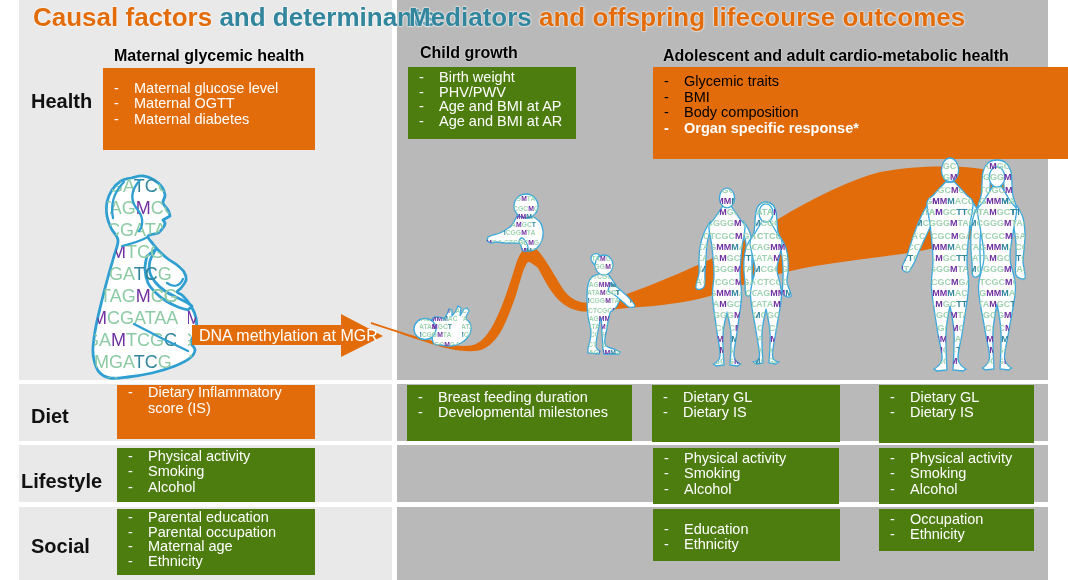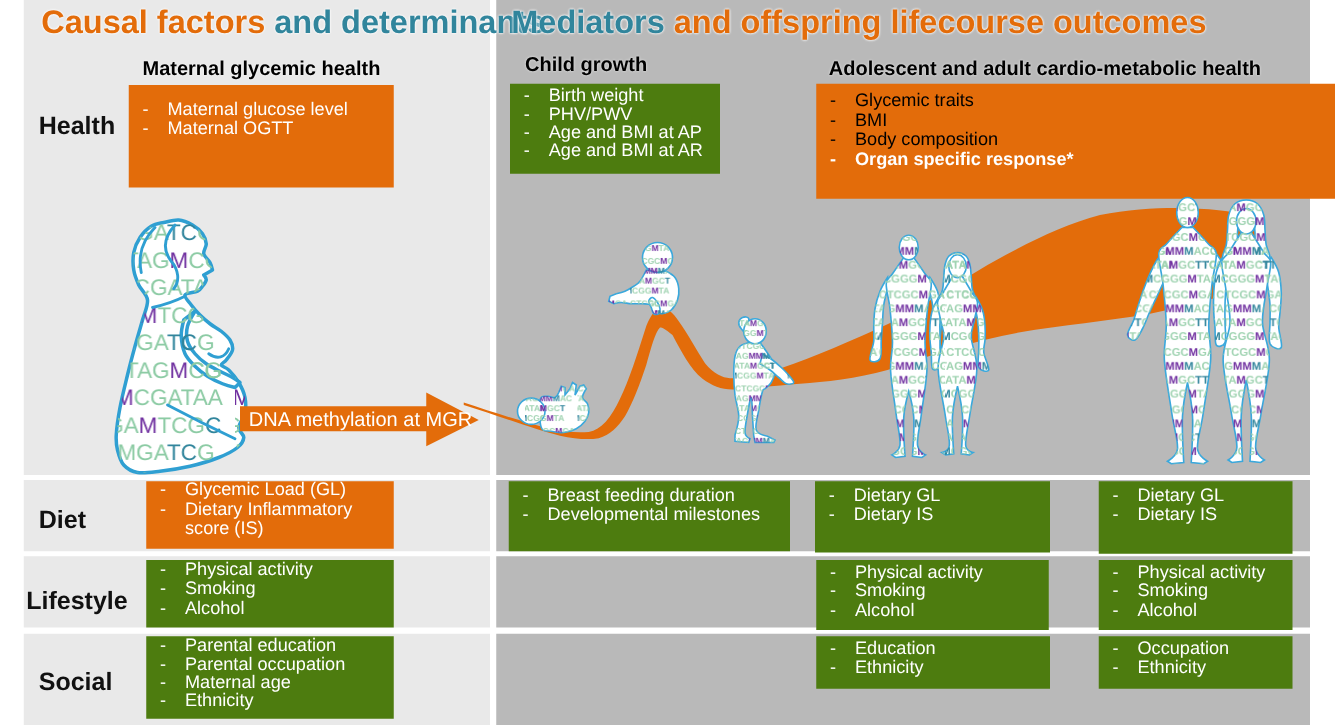--- a/index.html
+++ b/index.html
@@ -39,36 +39,36 @@
   <div class="hdr" style="left:663px;top:48px">Adolescent and adult cardio-metabolic health</div>
 
   <div class="lbl" style="left:31px;top:91px">Health</div>
   <div class="lbl" style="left:31px;top:406px">Diet</div>
   <div class="lbl" style="left:21px;top:471px">Lifestyle</div>
   <div class="lbl" style="left:31px;top:536px">Social</div>
 
   <div class="box orange" style="left:103px;top:68px;width:212px;height:69px;line-height:15.4px;padding-top:13px">
     <div class="li">Maternal glucose level</div>
     <div class="li">Maternal OGTT</div>
+    <div class="li">Maternal diabetes</div>
   </div>
   <div class="box teal" style="left:408px;top:67px;width:168px;height:69px;line-height:14.6px;padding-top:3px">
     <div class="li">Birth weight</div>
     <div class="li">PHV/PWV</div>
     <div class="li">Age and BMI at AP</div>
     <div class="li">Age and BMI at AR</div>
   </div>
   <div class="box orange" style="left:653px;top:67px;width:424px;height:85px;line-height:15.5px;padding-top:7px">
     <div class="li" style="color:#000">Glycemic traits</div>
     <div class="li" style="color:#000">BMI</div>
     <div class="li" style="color:#000">Body composition</div>
     <div class="li" style="font-weight:bold">Organ specific response*</div>
   </div>
 
   <div class="box orange" style="left:117px;top:385px;width:198px;height:54px;line-height:15.6px;padding-top:0px">
-    <div class="li">Glycemic Load (GL)</div>
     <div class="li">Dietary Inflammatory</div>
     <div class="li2">score (IS)</div>
   </div>
   <div class="box teal" style="left:407px;top:385px;width:225px;height:51px;line-height:15.3px;padding-top:5px">
     <div class="li">Breast feeding duration</div>
     <div class="li">Developmental milestones</div>
   </div>
   <div class="box teal" style="left:652px;top:385px;width:188px;height:52px;line-height:15.3px;padding-top:5px">
     <div class="li">Dietary GL</div>
     <div class="li">Dietary IS</div>
@@ -93,21 +93,21 @@
     <div class="li">Smoking</div>
     <div class="li">Alcohol</div>
   </div>
 
   <div class="box teal" style="left:117px;top:509px;width:198px;height:65px;line-height:14.6px;padding-top:1px">
     <div class="li">Parental education</div>
     <div class="li">Parental occupation</div>
     <div class="li">Maternal age</div>
     <div class="li">Ethnicity</div>
   </div>
-  <div class="box teal" style="left:653px;top:509px;width:187px;height:39px;line-height:14.6px;padding-top:3px">
+  <div class="box teal" style="left:653px;top:509px;width:187px;height:39px;line-height:14.6px;padding-top:13px">
     <div class="li">Education</div>
     <div class="li">Ethnicity</div>
   </div>
   <div class="box teal" style="left:879px;top:509px;width:155px;height:39px;line-height:14.6px;padding-top:3px">
     <div class="li">Occupation</div>
     <div class="li">Ethnicity</div>
   </div>
 
   <svg width="1068" height="580" viewBox="0 0 1068 580">
     <defs>

